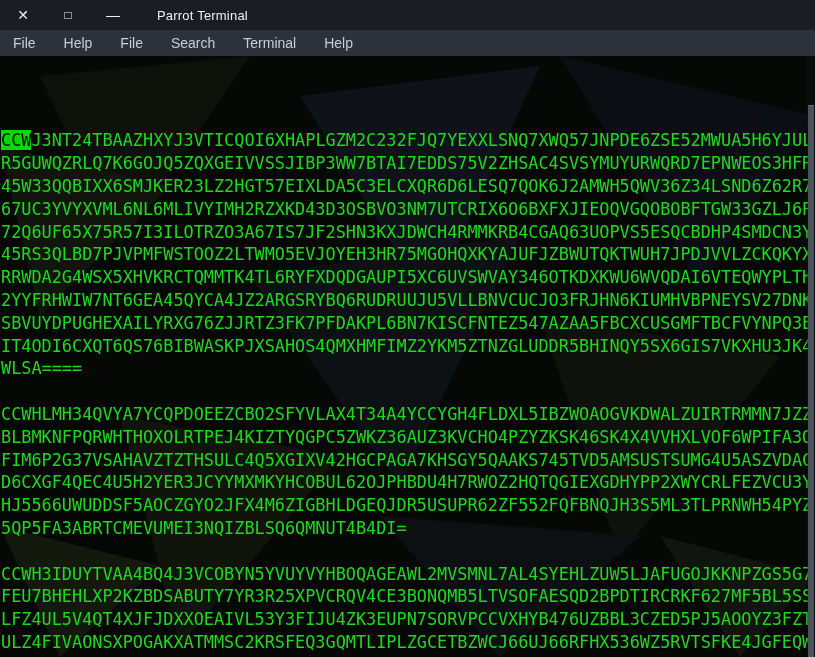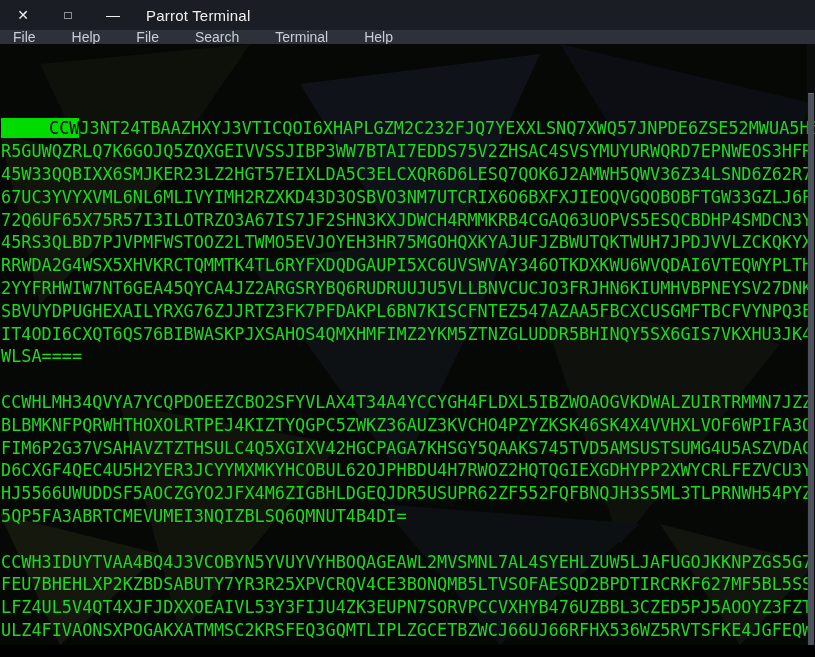--- a/index.html
+++ b/index.html
@@ -5,36 +5,36 @@
   html,body{margin:0;padding:0;background:#000;}
   body{width:815px;height:657px;overflow:hidden;font-family:"Liberation Sans",sans-serif;}
 
   
   .titlebar{height:30px;background:#1a1d24;display:flex;align-items:center;color:#f0f0f0;}
   .winctl{display:inline-flex;justify-content:center;align-items:center;width:18px;height:18px;
           color:#efefef;font-size:14px;line-height:18px;cursor:default;}
   .ctl-close{margin-left:14px;}
   .ctl-max{margin-left:27px;font-size:12px;}
   .ctl-min{margin-left:27px;}
-  .win-title{margin-left:24px;font-size:15px;letter-spacing:.2px;}
+  .win-title{margin-left:35px;font-size:13px;letter-spacing:.2px;}
 
   
-  .menubar{height:14px;background:#2c313a;display:flex;align-items:center;gap:30px;
+  .menubar{height:26px;background:#2c313a;display:flex;align-items:center;gap:22px;
            padding-left:10px;color:#c9ced6;font-size:14px;}
   .menu-item{padding:1px 3px;cursor:default;}
 
   
   .terminal{position:relative;width:815px;height:601px;background:#060806;overflow:hidden;}
   .watermark{position:absolute;left:0;top:0;z-index:0;}
   .term-text{position:relative;z-index:1;padding:5px 0 0 1px;
              font-family:"DejaVu Sans Mono","Liberation Mono",monospace;
              font-size:16.85px;line-height:22.8px;color:#1fd91f;
              white-space:pre;}
   .term-line{height:22.8px;}
-  .sel{background:#00dc00;color:#000;padding-left:48px;}
+  .sel{background:#00dc00;color:#000;}
 
   
   .scrollbar{position:absolute;top:0;right:0;width:8px;height:601px;z-index:2;background:rgba(20,22,26,.35);}
   .scroll-thumb{position:absolute;top:49px;right:1px;width:6px;height:552px;
                 background:#4c515b;border-top:1px solid #6a707c;border-radius:1px;}
 </style>
 </head>
 <body>
 
 <div class="titlebar">

